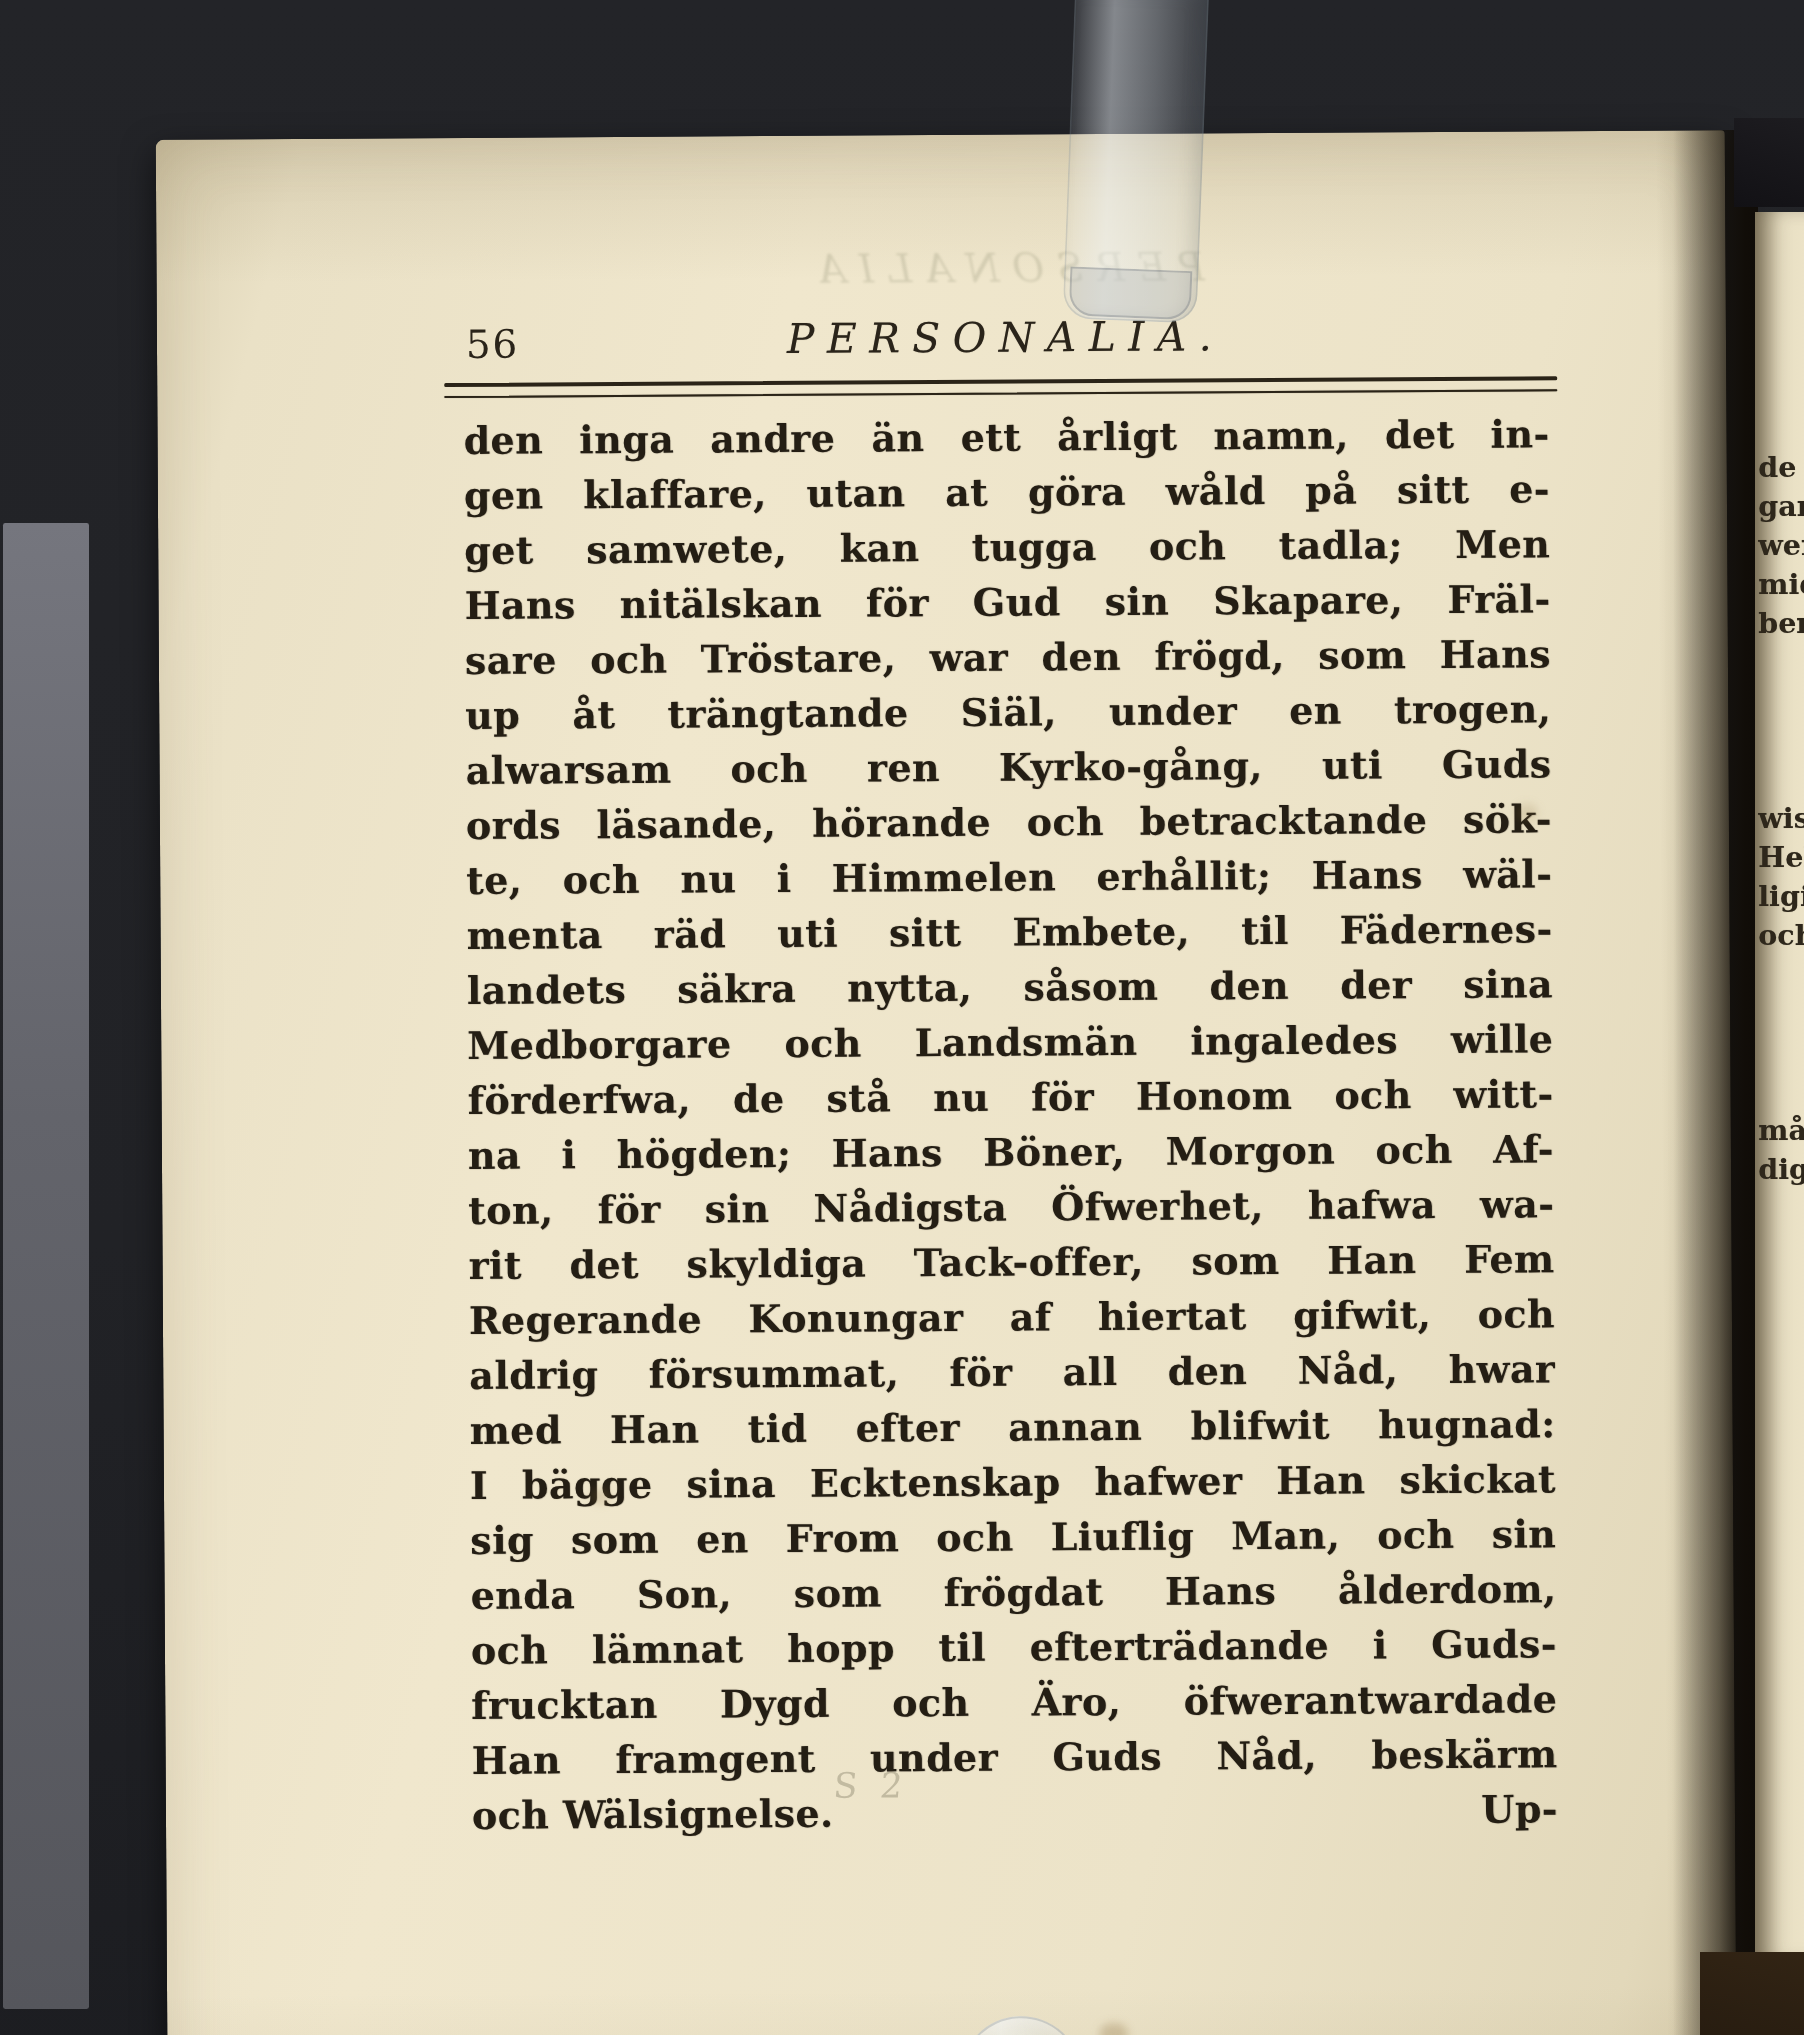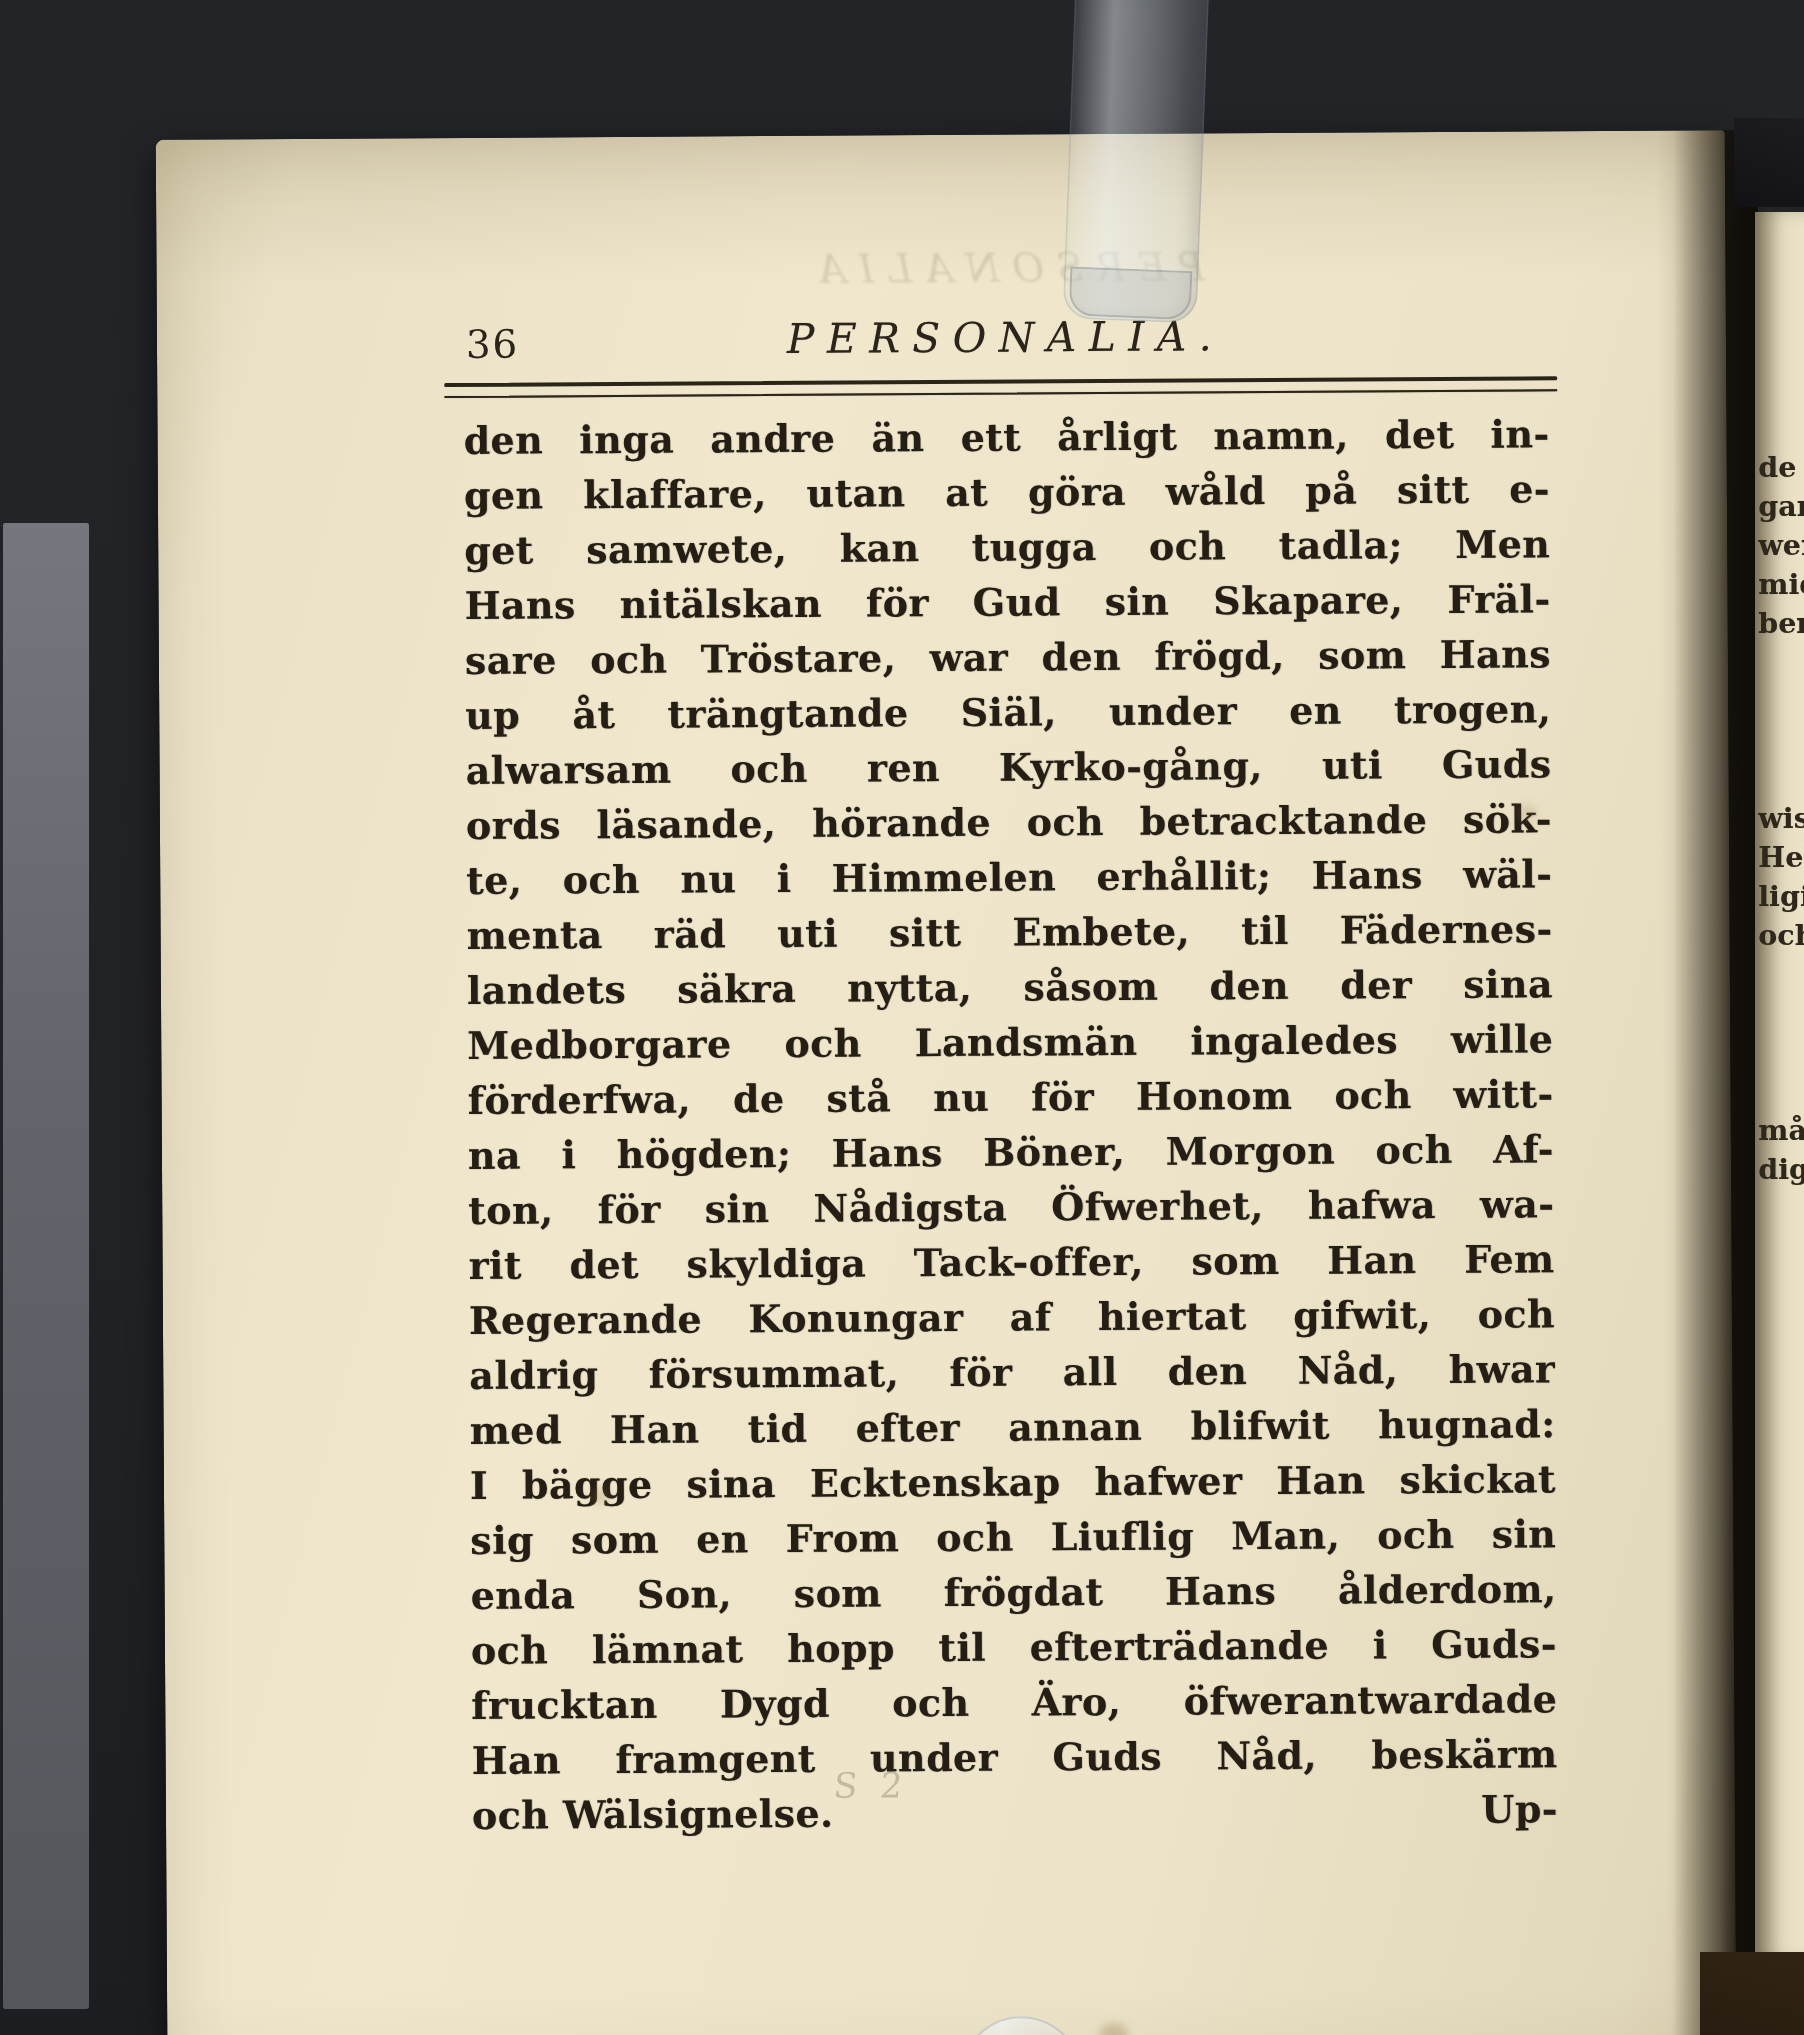--- a/index.html
+++ b/index.html
@@ -138,21 +138,21 @@
 <body>
 
 <div id="stage">
 
   <div class="board-left"></div>
   <div class="fore-edge"></div>
   <div class="top-edge"></div>
 
   <div class="page">
     <div class="ghost-header">PERSONALIA</div>
-    <span class="page-number">36</span>
+    <span class="page-number">56</span>
     <div class="running-header">PERSONALIA.</div>
     <div class="rule rule1"></div>
     <div class="rule rule2"></div>
     <div class="sig-mark">S 2</div>
     <div class="body-block">
         <div class="body-line">den inga andre än ett årligt namn, det in-</div>
         <div class="body-line">gen klaffare, utan at göra wåld på sitt e-</div>
         <div class="body-line">get samwete, kan tugga och tadla; Men</div>
         <div class="body-line">Hans nitälskan för Gud sin Skapare, Fräl-</div>
         <div class="body-line">sare och Tröstare, war den frögd, som Hans</div>

